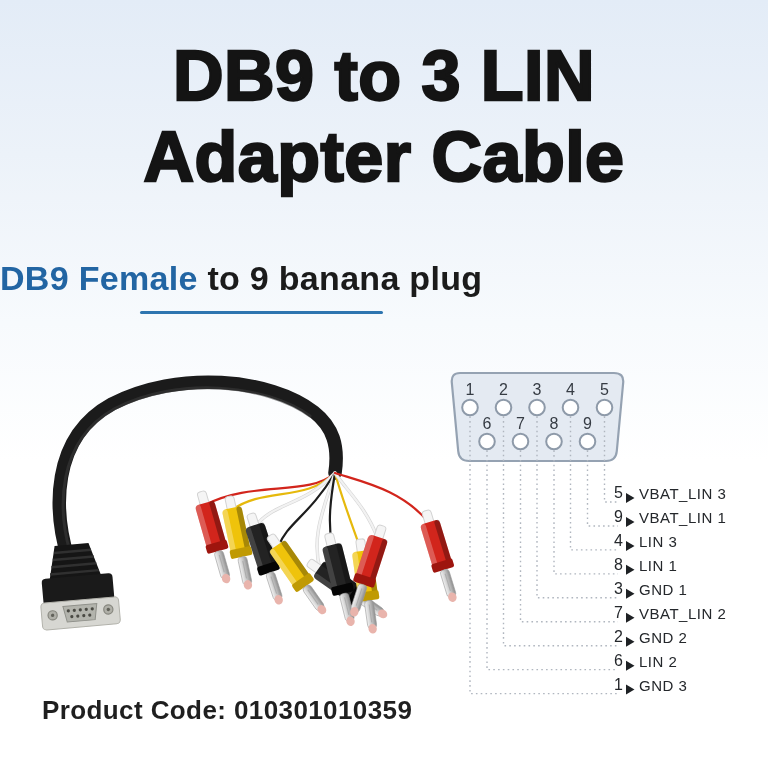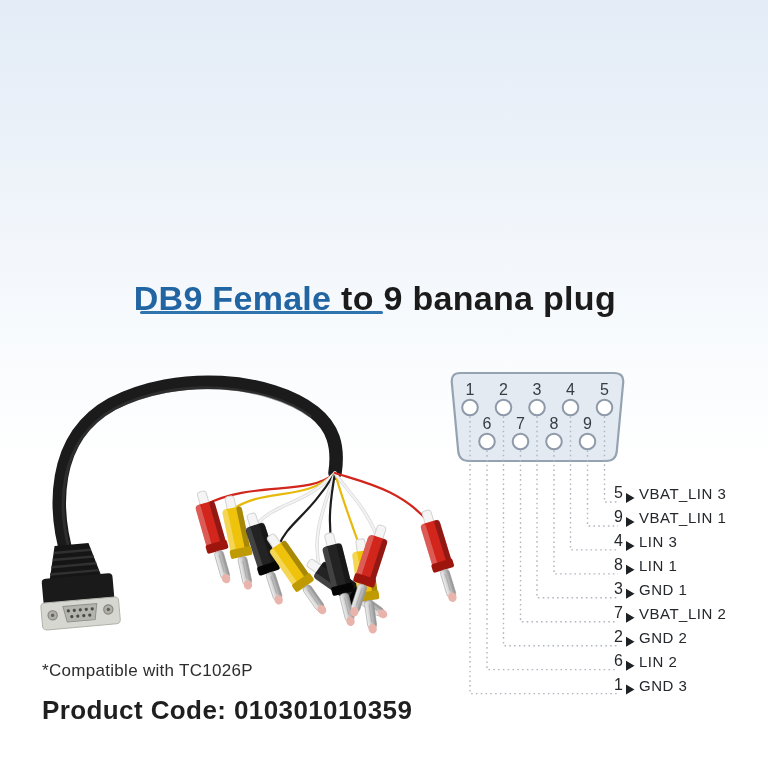--- a/index.html
+++ b/index.html
@@ -13,23 +13,22 @@
     background:linear-gradient(180deg,#e3ecf7 0%, #ecf2f9 20%, #f7fafd 42%, #ffffff 60%, #ffffff 100%);
   }
   .title{
     position:absolute; top:36px; left:0; width:768px;
     text-align:center; color:#141414;
     font-size:70px; font-weight:bold; line-height:81px; letter-spacing:0.5px;
     -webkit-text-stroke:2.4px #141414;
   }
   .subtitle{
     position:absolute; top:259px; left:0; width:616px;
-    text-align:right; font-size:34px; font-weight:bold; letter-spacing:0.3px;
+    text-align:left; font-size:34px; font-weight:bold; letter-spacing:0.3px;
     color:#1b1b1b;
-    margin-top:20px;
   }
   .subtitle .hl{ color:#2265a3; }
   .subtitle-underline{
     position:absolute; top:311px; left:140px; width:243px; height:3px;
     background:#2e75b0; border-radius:2px;
   }
   .photo-svg{ position:absolute; left:8px; top:372px; width:452px; height:296px; }
   .pinout-svg{ position:absolute; left:440px; top:365px; width:328px; height:345px; }
   .compat-note{
     position:absolute; left:42px; top:661px;
@@ -39,20 +38,21 @@
     position:absolute; left:42px; top:695px;
     font-size:26px; color:#1f1f1f; letter-spacing:0.4px;font-weight:bold;
   }
   svg text{ font-family:"Liberation Sans","DejaVu Sans",sans-serif; }
 </style>
 </head>
 <body>
 
 <div class="canvas">
 
+  <h1 class="title"><span>DB9 to 3 LIN</span><br><span>Adapter Cable</span></h1>
 
   <div class="subtitle"><span class="hl" style="color: rgb(34, 101, 163);">DB9 Female</span><span> to 9 banana plug</span></div>
   <div class="subtitle-underline" style="background: rgb(46, 117, 176);"></div>
 
   <svg class="photo-svg" id="photo-svg" viewBox="0 0 452 296">
     <defs>
       <linearGradient id="metalGrad" x1="0" y1="0" x2="1" y2="0">
         <stop offset="0" stop-color="#f3f3f3"></stop>
         <stop offset="0.5" stop-color="#c7c7c7"></stop>
         <stop offset="1" stop-color="#8d8d8d"></stop>
@@ -288,16 +288,15 @@
           <text x="199" y="301.65" font-size="15" fill="#24272b" letter-spacing="0.5">LIN 2</text>
         </g>
         <g>
           <text x="183" y="324.6" text-anchor="end" font-size="16" fill="#24272b">1</text>
           <path d="M 186,319.6 L 194.5,324.6 L 186,329.6 Z" fill="#1e2124"></path>
           <text x="199" y="325.6" font-size="15" fill="#24272b" letter-spacing="0.5">GND 3</text>
         </g>
       </g>
   </svg>
 
-  <div class="compat-note">*Compatible with TC1026P</div>
   <div class="product-code"><span>Product Code:</span>&nbsp;<span>010301010359</span></div>
 
 </div>
 
 </body></html>

